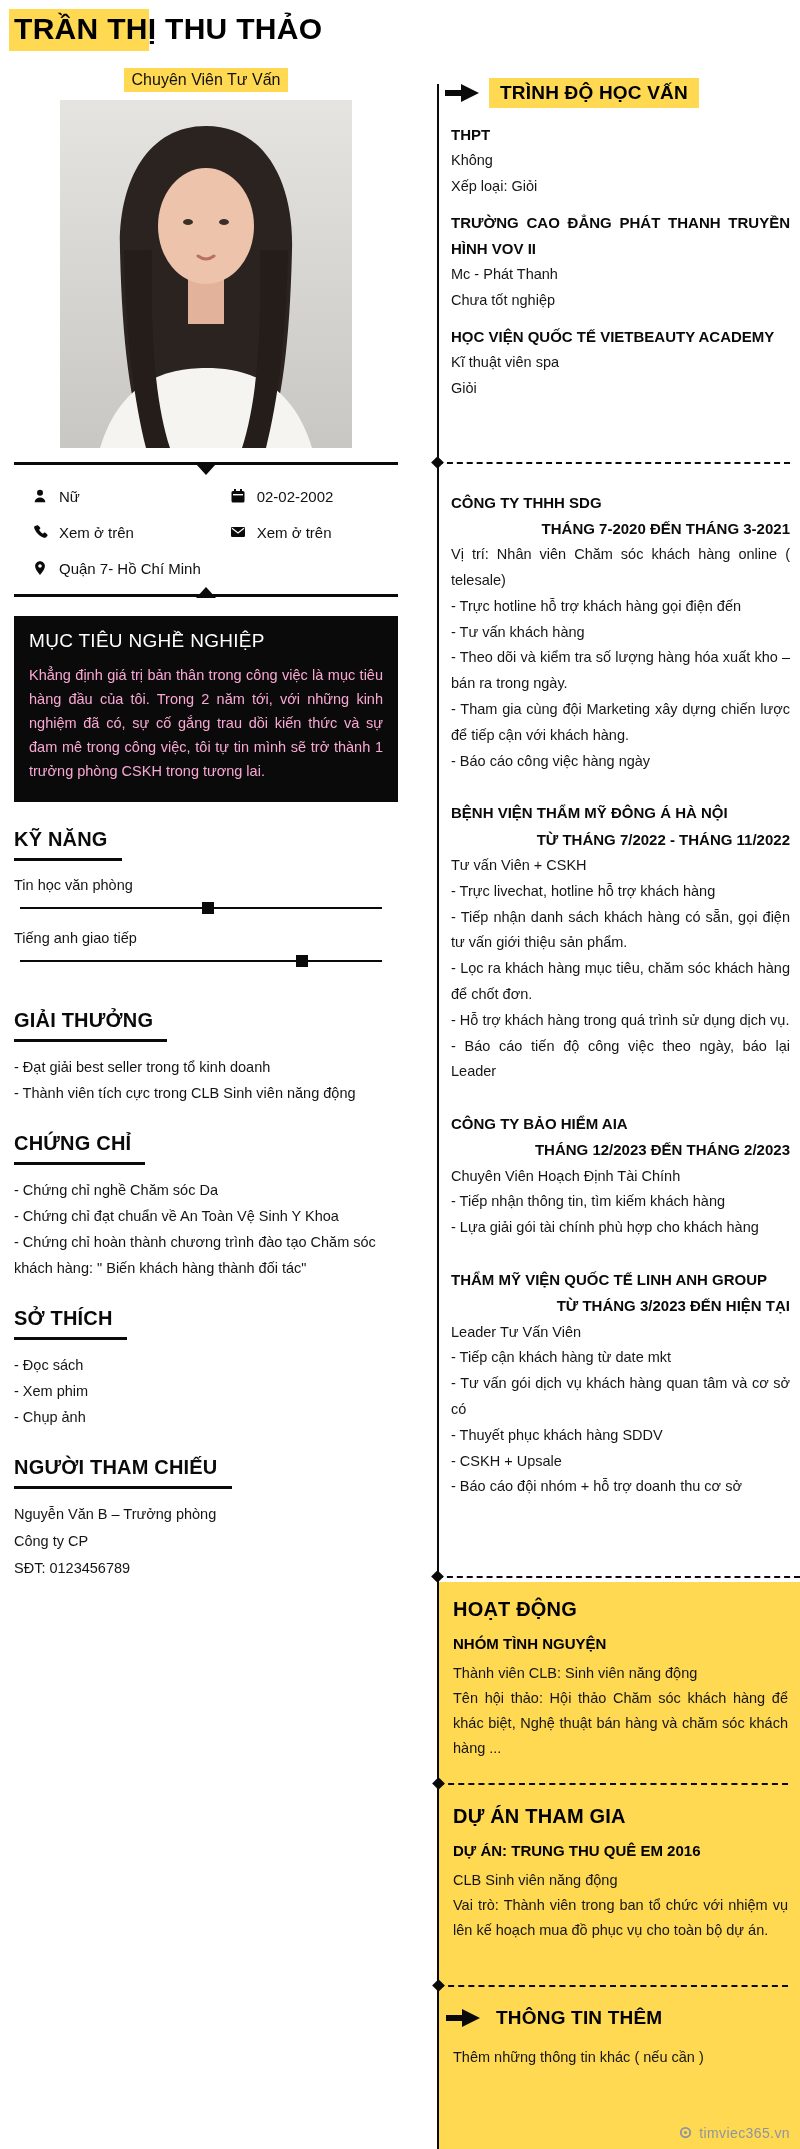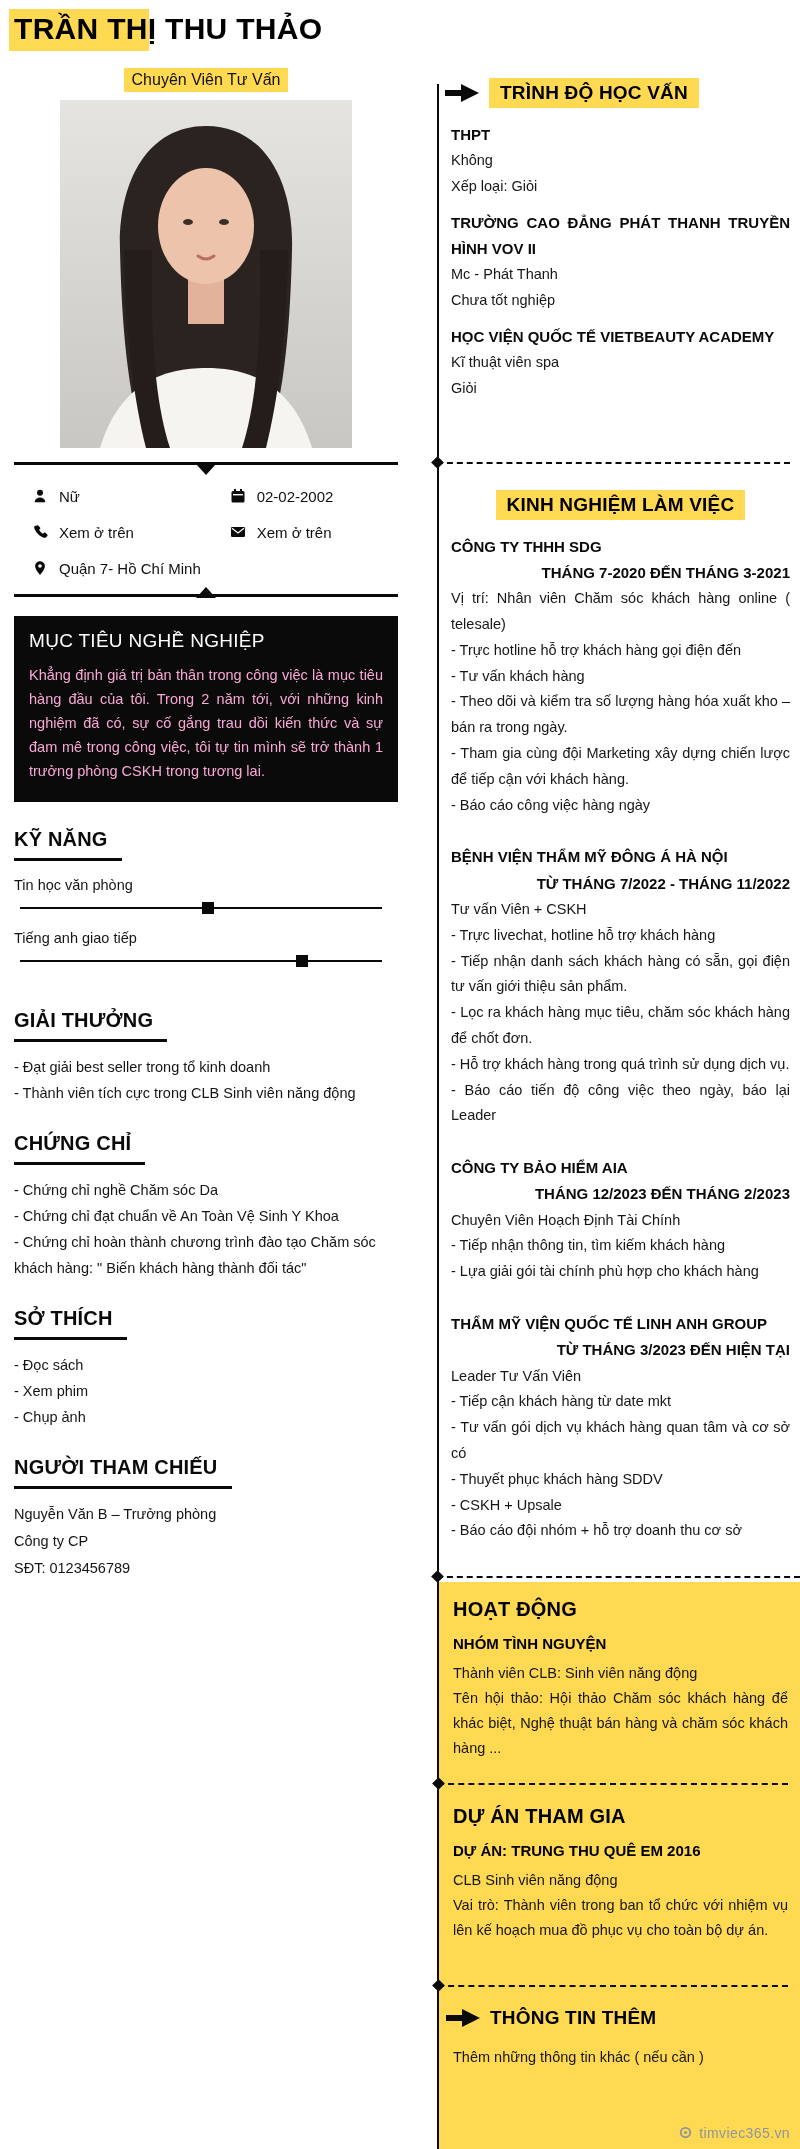--- a/index.html
+++ b/index.html
@@ -68,21 +68,21 @@
 
   .sep-abs { position:absolute; left:437px; right:0; top:1576px; border-top:2px dashed var(--ink); z-index:6; }
 
   
   .bottom-panel { position:absolute; left:438px; right:0; top:1582px; bottom:0; background:var(--yellow); padding:16px 12px 0 15px; z-index:2; }
   .ysec { font-size:20px; font-weight:bold; color:#000; margin-bottom:10px; letter-spacing:.2px; }
   .ysub { font-size:15px; font-weight:bold; color:#000; line-height:1.75; margin-bottom:4px; }
   .yline { font-size:14.5px; color:#161616; line-height:1.72; text-align:justify; }
   .panel-sep { position:relative; border-top:2px dashed var(--ink); margin:22px 0 20px -15px; }
   .panel-sep.last { margin-top:42px; }
-  .panel-head { display:flex; align-items:center; gap:10px; margin:0 0 16px -7px; }
+  .panel-head { display:flex; align-items:center; gap:16px; margin:0 0 16px -7px; }
 
   .watermark { position:absolute; right:10px; bottom:8px; display:flex; align-items:flex-start; gap:6px;
                color:#8f959d; font-size:14px; letter-spacing:.4px; }
 </style>
 </head>
 <body>
 
 <div class="page">
 
   <div class="left-col">
@@ -235,23 +235,20 @@
     <div class="edu-entry">
       <div class="etitle">HỌC VIỆN QUỐC TẾ VIETBEAUTY ACADEMY</div>
       <div class="eline">Kĩ thuật viên spa</div>
       <div class="eline">Giỏi</div>
     </div>
 
     <div class="dashed-sep">
       <span class="diamond"></span>
     </div>
 
-    <div class="rhead center">
-      <span class="rtitle">KINH NGHIỆM LÀM VIỆC</span>
-    </div>
 
     <div class="exp-entry">
       <div class="etitle">CÔNG TY THHH SDG</div>
       <div class="period">THÁNG 7-2020 ĐẾN THÁNG 3-2021</div>
       <div class="eline">Vị trí: Nhân viên Chăm sóc khách hàng online ( telesale)</div>
       <div class="eline">- Trực hotline hỗ trợ khách hàng gọi điện đến</div>
       <div class="eline">- Tư vấn khách hàng</div>
       <div class="eline">- Theo dõi và kiểm tra số lượng hàng hóa xuất kho – bán ra trong ngày.</div>
       <div class="eline">- Tham gia cùng đội Marketing xây dựng chiến lược để tiếp cận với khách hàng.</div>
       <div class="eline">- Báo cáo công việc hàng ngày</div>

